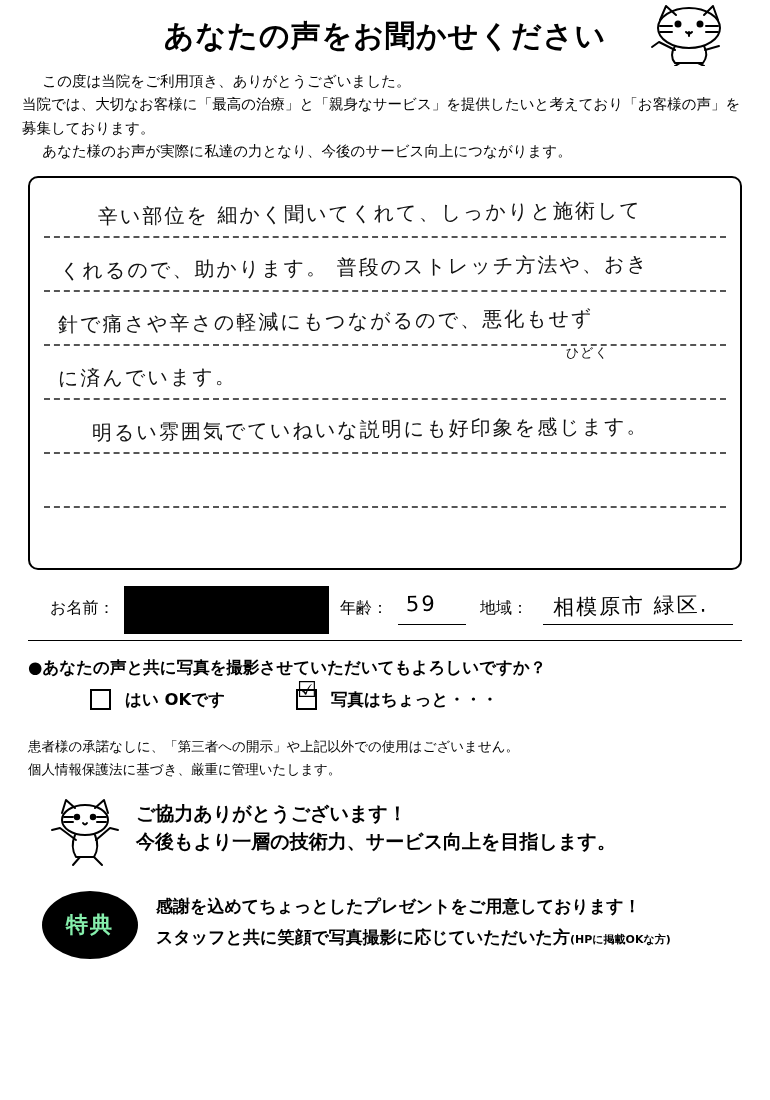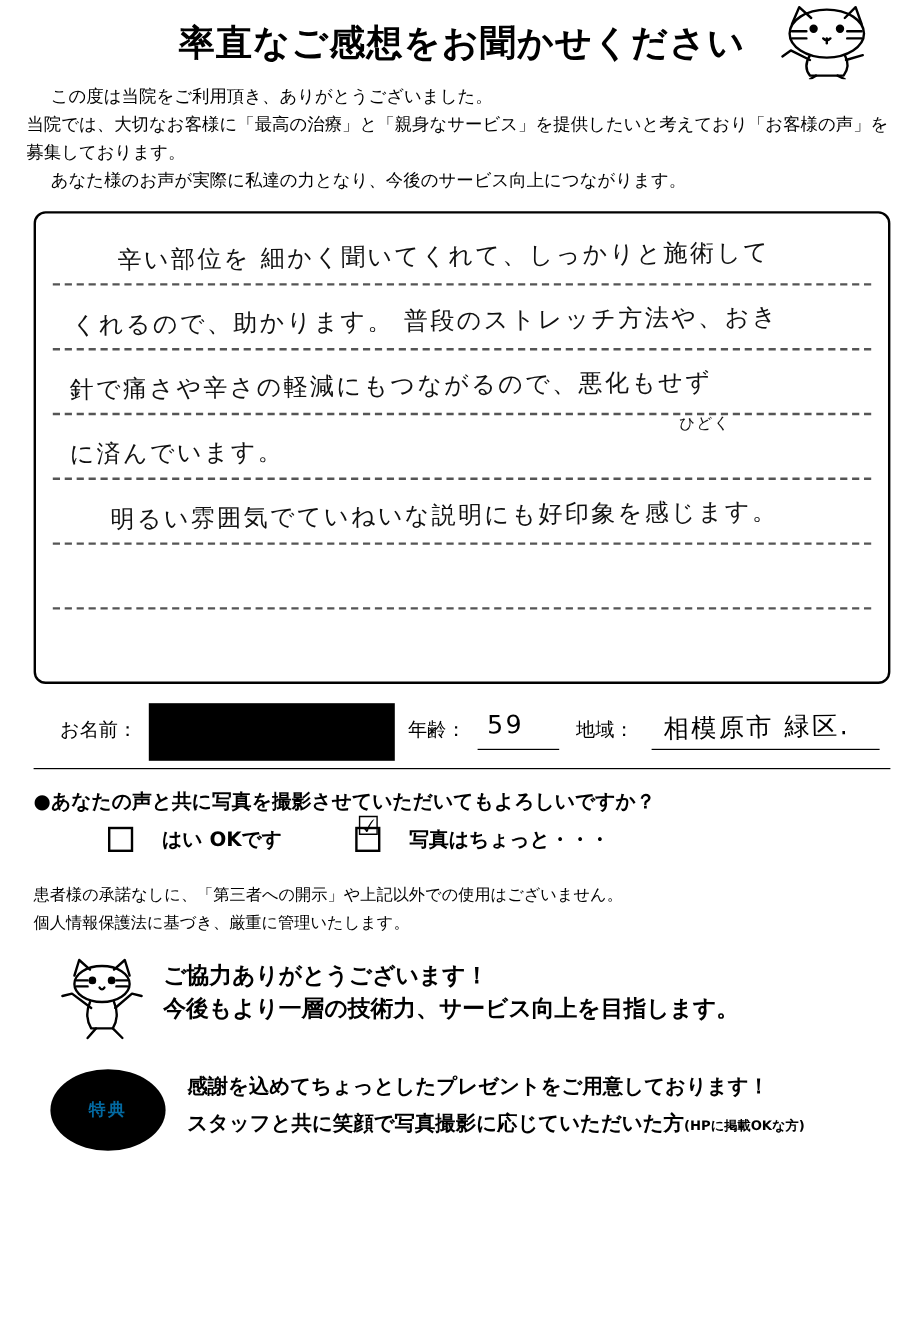--- a/index.html
+++ b/index.html
@@ -151,21 +151,21 @@
     height: 30px;
     font-size: 16.5px;
     font-weight: bold;
     font-family: "DejaVu Sans", "Liberation Sans", sans-serif;
   }
   .choice {
     position: absolute;
     top: 0;
     display: flex;
     align-items: center;
-    gap: 24px;
+    gap: 14px;
   }
   .box {
     width: 17px;
     height: 17px;
     border: 2px solid #000;
     position: relative;
     display: inline-block;
   }
   .box .tick {
     position: absolute;
@@ -215,25 +215,25 @@
     height: 96px;
   }
   .bonus-badge {
     position: absolute;
     left: 14px;
     top: 4px;
     width: 96px;
     height: 68px;
     border-radius: 50%;
     background: #000;
-    color: #0369a1;
+    color: #86efac;
     display: flex;
     align-items: center;
     justify-content: center;
-    font-size: 14px;
+    font-size: 22px;
     font-weight: bold;
     letter-spacing: 2px;
     font-family: "DejaVu Sans", "Liberation Sans", sans-serif;
   }
   .bonus-lines {
     position: absolute;
     left: 128px;
     top: 4px;
     font-size: 17px;
     font-weight: bold;
@@ -244,21 +244,21 @@
     font-size: 11px;
     font-weight: bold;
   }
 </style>
 </head>
 <body>
 
 <div class="page">
 
   <div class="header">
-    <div class="header-title">率直なご感想をお聞かせください</div>
+    <div class="header-title">あなたの声をお聞かせください</div>
     <svg class="cat-header" viewBox="0 0 110 64">
       <g fill="none" stroke="#000" stroke-width="2" stroke-linecap="round" stroke-linejoin="round">
 
         <path d="M40 18 L46 4 L56 13 M84 13 L93 4 L98 18"></path>
         <ellipse cx="69" cy="26" rx="31" ry="20"></ellipse>
 
         <circle cx="58" cy="22" r="2.5" fill="#000"></circle>
         <circle cx="80" cy="22" r="2.5" fill="#000"></circle>
 
         <path d="M66 30 q3 3 6 0"></path>

